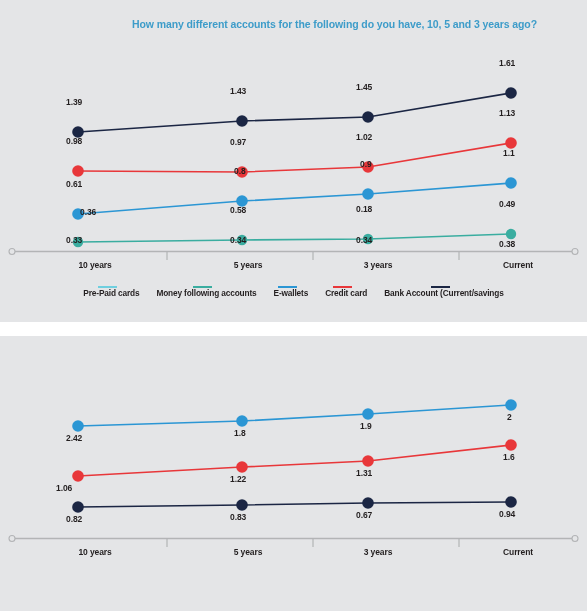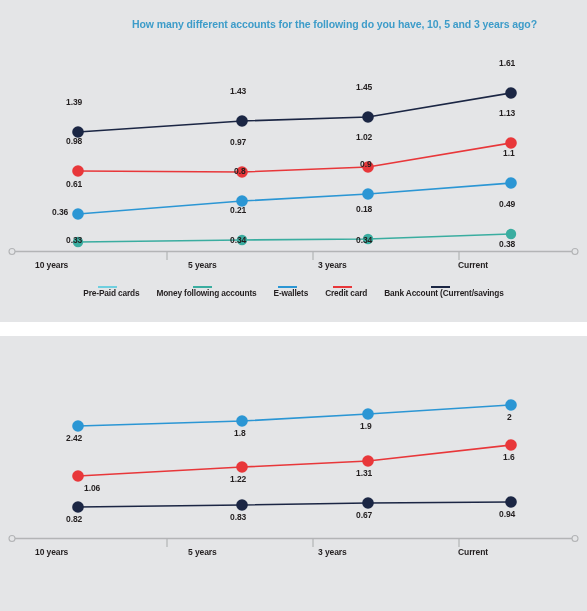--- a/index.html
+++ b/index.html
@@ -52,20 +52,21 @@
   
   .cat-row {
     position: absolute;
     left: 0;
     width: 587px;
     height: 16px;
   }
   .cat-label {
     position: absolute;
     width: 120px;
+    text-align: center;
     font-size: 8.5px;
     font-weight: bold;
     color: #231f20;
     letter-spacing: -0.1px;
   }
 
   
   .val-label {
     position: absolute;
     font-size: 8.5px;
@@ -163,22 +164,22 @@
     <div class="val-label" style="left:66px;  top:136px">0.98</div>
     <div class="val-label" style="left:230px; top:137px">0.97</div>
     <div class="val-label" style="left:356px; top:132px">1.02</div>
     <div class="val-label" style="left:499px; top:108px">1.13</div>
 
     <div class="val-label" style="left:66px;  top:179px">0.61</div>
     <div class="val-label" style="left:234px; top:166px">0.8</div>
     <div class="val-label" style="left:360px; top:159px">0.9</div>
     <div class="val-label" style="left:503px; top:148px">1.1</div>
 
-    <div class="val-label" style="left:52px;  top:207px">0.36</div>
-    <div class="val-label" style="left:230px; top:205px">0.21</div>
+    <div class="val-label" style="left:80px;  top:207px">0.36</div>
+    <div class="val-label" style="left:230px; top:205px">0.58</div>
     <div class="val-label" style="left:356px; top:204px">0.18</div>
     <div class="val-label" style="left:499px; top:199px">0.49</div>
 
     <div class="val-label" style="left:66px;  top:235px">0.33</div>
     <div class="val-label" style="left:230px; top:235px">0.34</div>
     <div class="val-label" style="left:356px; top:235px">0.34</div>
     <div class="val-label" style="left:499px; top:239px">0.38</div>
 
     <svg class="plot" width="587" height="16" style="top:246px">
       <line x1="13" y1="5.5" x2="574" y2="5.5" stroke="#b3b4b6" stroke-width="1.6"></line>
@@ -245,21 +246,21 @@
       <circle cx="242" cy="117" r="5.8" fill="#1b2644"></circle>
       <circle cx="368" cy="115" r="5.8" fill="#1b2644"></circle>
       <circle cx="511" cy="114" r="5.8" fill="#1b2644"></circle>
     </svg>
 
     <div class="val-label" style="left:66px;  top:97px">2.42</div>
     <div class="val-label" style="left:234px; top:92px">1.8</div>
     <div class="val-label" style="left:360px; top:85px">1.9</div>
     <div class="val-label" style="left:507px; top:76px">2</div>
 
-    <div class="val-label" style="left:84px;  top:147px">1.06</div>
+    <div class="val-label" style="left:56px;  top:147px">1.06</div>
     <div class="val-label" style="left:230px; top:138px">1.22</div>
     <div class="val-label" style="left:356px; top:132px">1.31</div>
     <div class="val-label" style="left:503px; top:116px">1.6</div>
 
     <div class="val-label" style="left:66px;  top:178px">0.82</div>
     <div class="val-label" style="left:230px; top:176px">0.83</div>
     <div class="val-label" style="left:356px; top:174px">0.67</div>
     <div class="val-label" style="left:499px; top:173px">0.94</div>
 
     <svg class="plot" width="587" height="16" style="top:197px">

